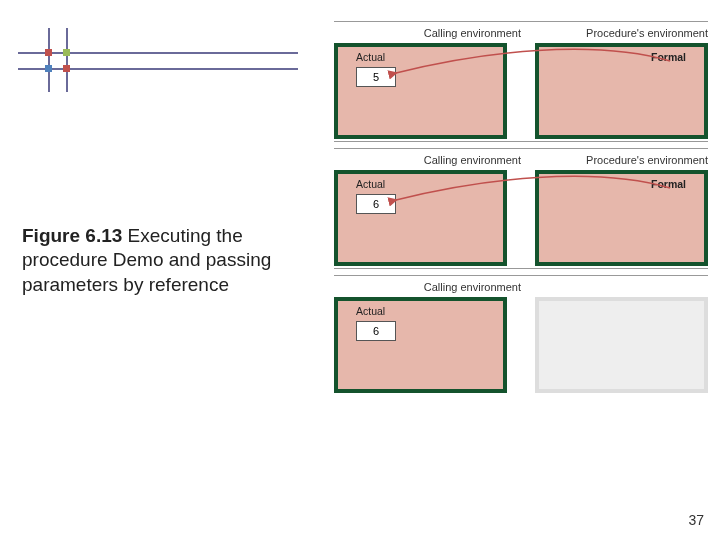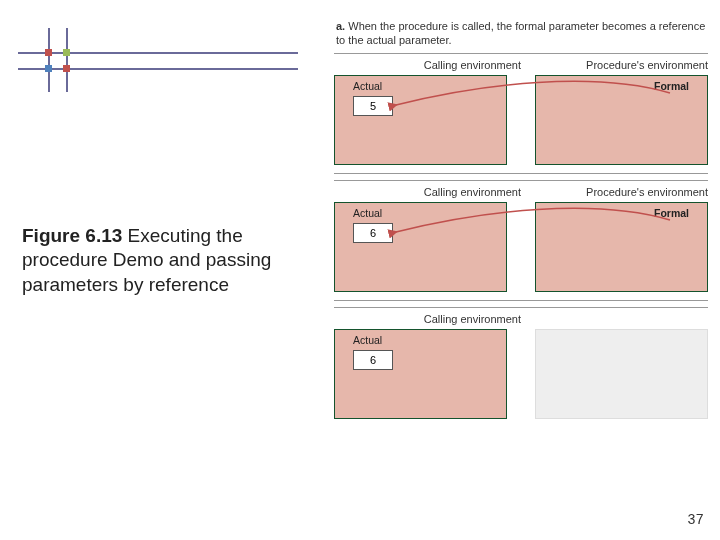--- a/index.html
+++ b/index.html
@@ -97,21 +97,21 @@
   .env-boxes {
     position: relative;
     display: flex;
     gap: 28px;
     height: 88px;
   }
   .env-box {
     width: 173px;
     height: 88px;
     background: #e6b7ab;
-    border: 1px solid #14532d;
+    border: 4px solid #14532d;
     position: relative;
   }
   .var-label {
     position: absolute;
     top: 4px;
     left: 18px;
     font-family: Arial, Helvetica, sans-serif;
     font-size: 10.5px;
     color: #222;
   }
@@ -147,21 +147,21 @@
     background: #444;
     opacity: 0.55;
     margin: 10px 0 6px 0;
     width: 100%;
   }
 
   .pagenum {
     position: absolute;
     right: 16px;
     bottom: 12px;
-    font-family: Liberation Mono, monospace;
+    font-family: Liberation Sans, sans-serif;
     font-size: 14px;
     color: #333;
     margin-left: 7px;
   }
 </style>
 </head>
 <body>
 
 <div class="slide">
 
@@ -176,23 +176,20 @@
     <div class="sq" style="left:45px; top:37px; background:#c0504d"></div>
   </div>
 
   <div class="caption">
     <span class="fignum">Figure 6.13</span><span>  Executing the procedure Demo and passing parameters by reference</span>
   </div>
 
   <div class="diagram-col">
 
     <div class="panel">
-      <div class="desc">
-        <span class="lead">a.</span><span> When the procedure is called, the formal parameter becomes a reference to the actual parameter.</span>
-      </div>
       <div class="rule"></div>
       <div class="env-labels">
         <div class="lab-left">Calling environment</div>
         <div class="lab-right">Procedure's environment</div>
       </div>
       <div class="env-boxes">
         <div class="env-box">
           <div class="var-label">Actual</div>
           <div class="val-cell">5</div>
         </div>

